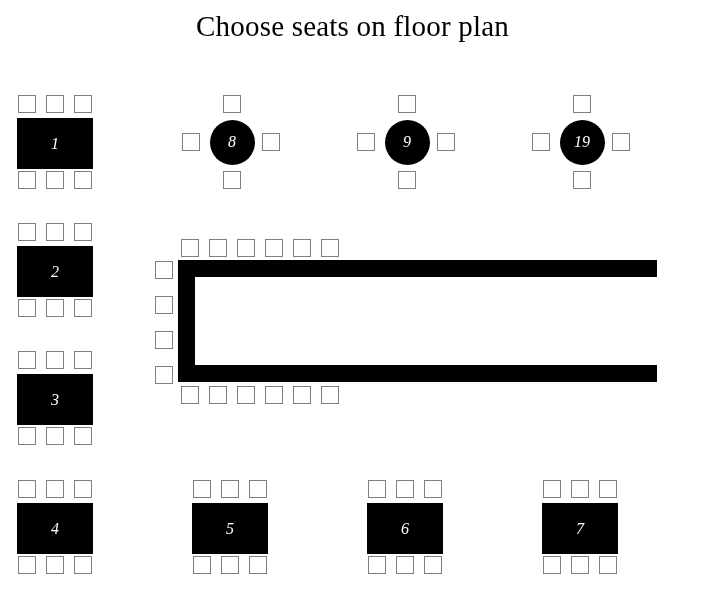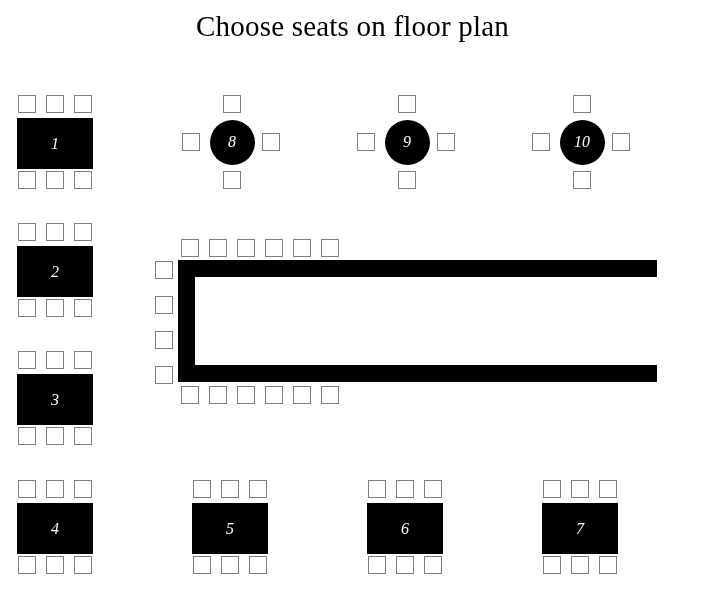--- a/index.html
+++ b/index.html
@@ -152,21 +152,21 @@
       <div class="chair" style="left: 262px; top: 133px; width: 18px; height: 18px;"></div>
       <div class="chair" style="left: 223px; top: 171px; width: 18px; height: 18px;"></div>
       <div class="round-table" style="left: 384.5px; top: 119.5px; width: 45px; height: 45px;">
         <span>9</span>
       </div>
       <div class="chair" style="left: 398px; top: 95px; width: 18px; height: 18px;"></div>
       <div class="chair" style="left: 357px; top: 133px; width: 18px; height: 18px;"></div>
       <div class="chair" style="left: 437px; top: 133px; width: 18px; height: 18px;"></div>
       <div class="chair" style="left: 398px; top: 171px; width: 18px; height: 18px;"></div>
       <div class="round-table" style="left: 559.5px; top: 119.5px; width: 45px; height: 45px;">
-        <span>10</span>
+        <span>19</span>
       </div>
       <div class="chair" style="left: 573px; top: 95px; width: 18px; height: 18px;"></div>
       <div class="chair" style="left: 532px; top: 133px; width: 18px; height: 18px;"></div>
       <div class="chair" style="left: 612px; top: 133px; width: 18px; height: 18px;"></div>
       <div class="chair" style="left: 573px; top: 171px; width: 18px; height: 18px;"></div>
       <div class="u-table" style="left: 178px; top: 260px; width: 479px; height: 122px; border-top-width: 17px; border-bottom-width: 17px; border-left-width: 17px;"></div>
       <div class="chair" style="left: 181px; top: 239px; width: 18px; height: 18px;"></div>
       <div class="chair" style="left: 209px; top: 239px; width: 18px; height: 18px;"></div>
       <div class="chair" style="left: 237px; top: 239px; width: 18px; height: 18px;"></div>
       <div class="chair" style="left: 265px; top: 239px; width: 18px; height: 18px;"></div>

